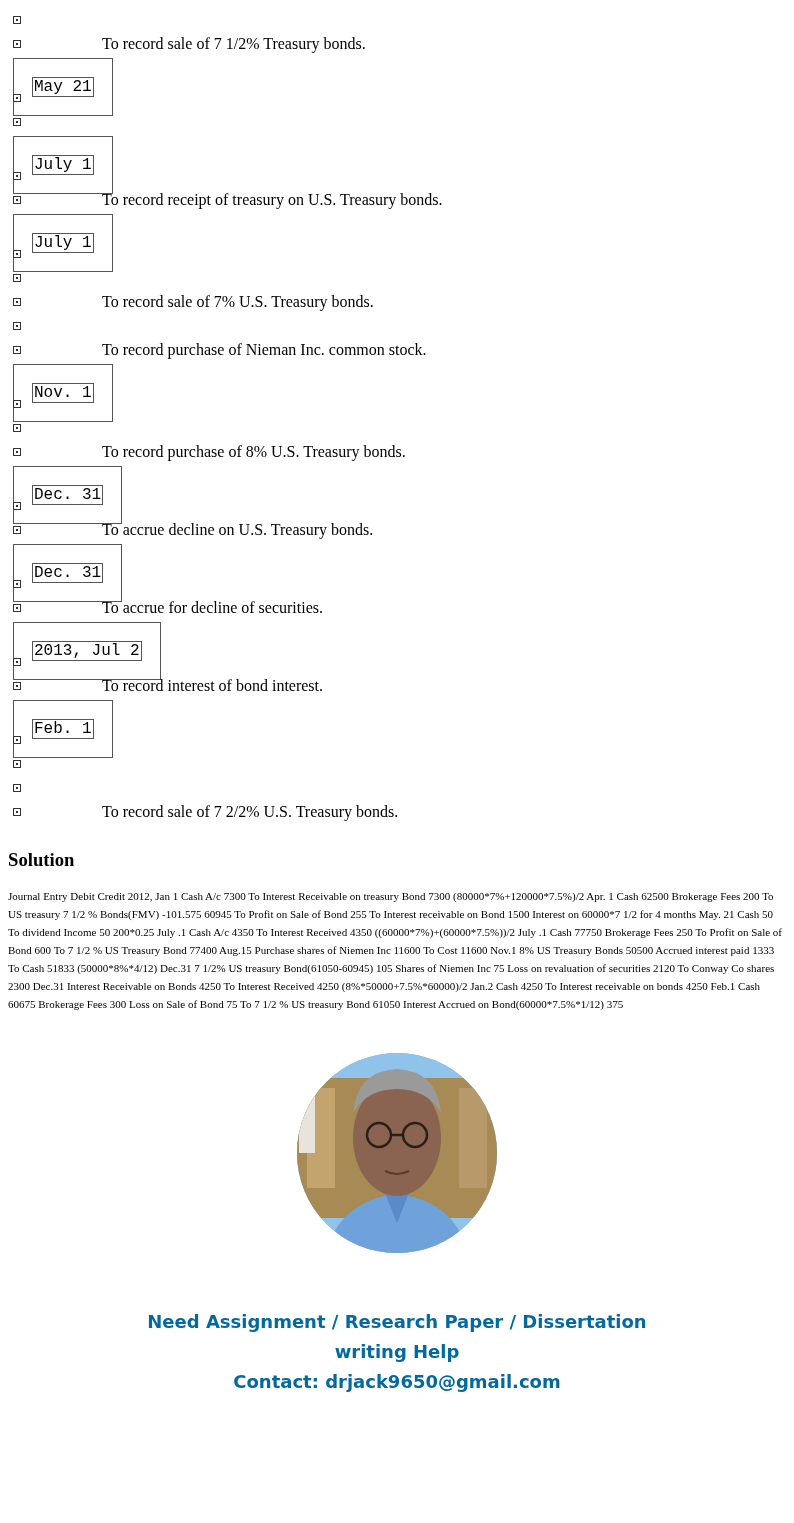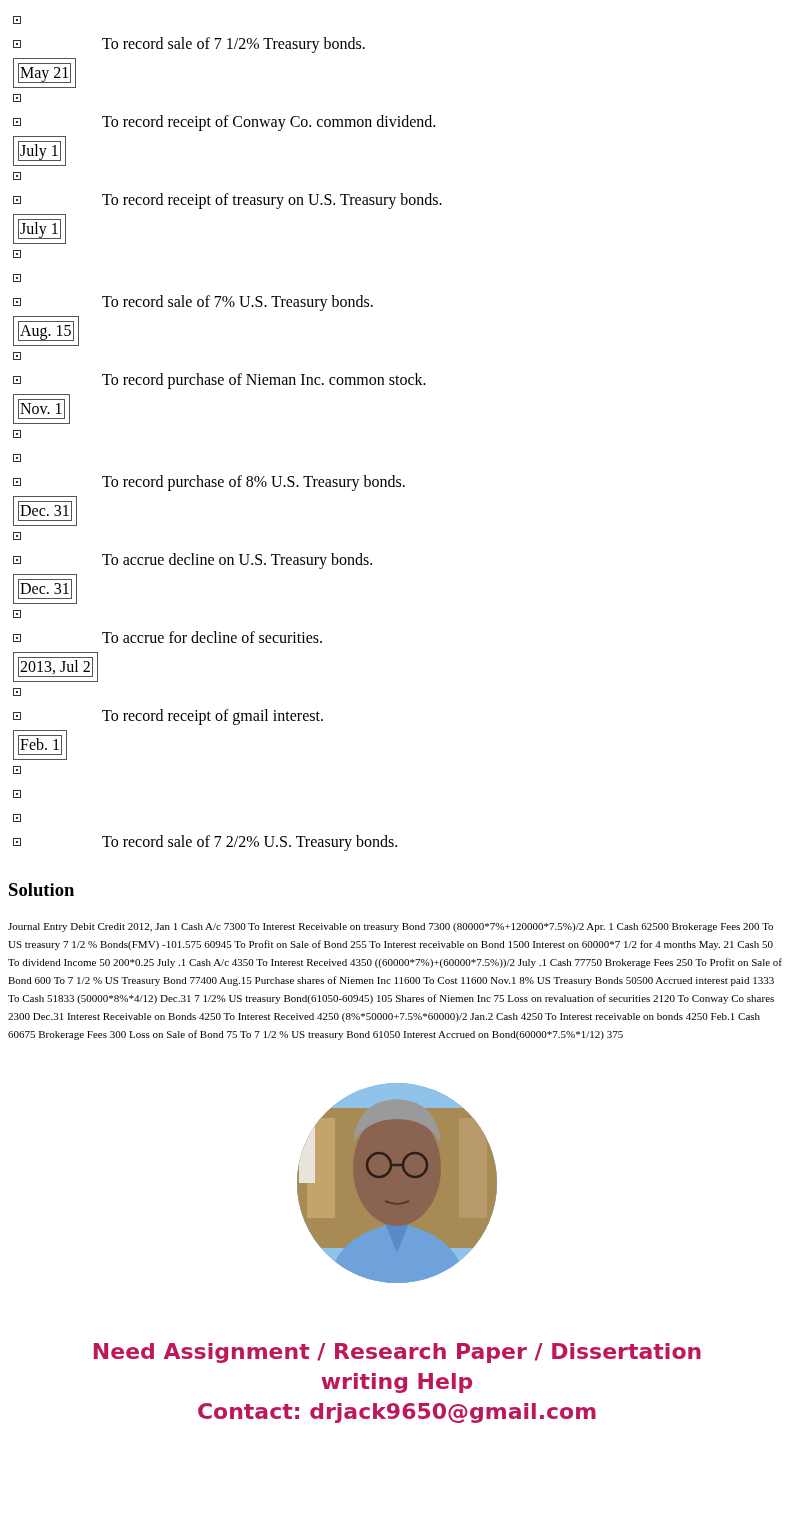--- a/index.html
+++ b/index.html
@@ -47,22 +47,23 @@
     }
     .date-row {
       height: 30px;
       padding-top: 2px;
       box-sizing: border-box;
     }
     .date-box {
       display: inline-block;
       margin-left: 5px;
       border: 1px solid #555;
-      padding: 4px;
+      padding: 18px;
       line-height: 18px;
+      font-family: Liberation Mono, monospace;
     }
     .date-box span {
       display: inline-block;
       border: 1px solid #555;
       padding: 0 1px;
     }
     h3.sol-title {
       font-size: 18.7px;
       font-weight: bold;
       margin: 25px 0 0 0;
@@ -83,24 +84,24 @@
       height: 200px;
       border-radius: 50%;
       overflow: hidden;
       position: relative;
       background: #6fa8dc;
     }
     .promo {
       text-align: center;
       font-family: "DejaVu Sans", sans-serif;
       font-weight: bold;
-      font-size: 22px;
+      font-size: 18px;
       line-height: 30px;
       margin-top: 50px;
-      color: #be185d;
+      color: #0369a1;
     }
   </style>
 </head>
 <body>
 
 <div class="wrap">
 
   <div class="row" style="margin-top:8px;">
     <span class="bullet"></span>
   </div>
@@ -109,21 +110,20 @@
     <span class="desc">To record sale of 7 1/2% Treasury bonds.</span>
   </div>
   <div class="date-row">
     <span class="date-box"><span>May 21</span></span>
   </div>
   <div class="row">
     <span class="bullet"></span>
   </div>
   <div class="row">
     <span class="bullet"></span>
-    <span class="desc">To record receipt of Conway Co. common dividend.</span>
   </div>
   <div class="date-row">
     <span class="date-box"><span>July 1</span></span>
   </div>
   <div class="row">
     <span class="bullet"></span>
   </div>
   <div class="row">
     <span class="bullet"></span>
     <span class="desc">To record receipt of treasury on U.S. Treasury bonds.</span>
@@ -134,23 +134,20 @@
   <div class="row">
     <span class="bullet"></span>
   </div>
   <div class="row">
     <span class="bullet"></span>
   </div>
   <div class="row">
     <span class="bullet"></span>
     <span class="desc">To record sale of 7% U.S. Treasury bonds.</span>
   </div>
-  <div class="date-row">
-    <span class="date-box"><span>Aug. 15</span></span>
-  </div>
   <div class="row">
     <span class="bullet"></span>
   </div>
   <div class="row">
     <span class="bullet"></span>
     <span class="desc">To record purchase of Nieman Inc. common stock.</span>
   </div>
   <div class="date-row">
     <span class="date-box"><span>Nov. 1</span></span>
   </div>
@@ -185,21 +182,21 @@
     <span class="desc">To accrue for decline of securities.</span>
   </div>
   <div class="date-row">
     <span class="date-box"><span>2013, Jul 2</span></span>
   </div>
   <div class="row">
     <span class="bullet"></span>
   </div>
   <div class="row">
     <span class="bullet"></span>
-    <span class="desc">To record receipt of gmail interest.</span>
+    <span class="desc">To record interest of bond interest.</span>
   </div>
   <div class="date-row">
     <span class="date-box"><span>Feb. 1</span></span>
   </div>
   <div class="row">
     <span class="bullet"></span>
   </div>
   <div class="row">
     <span class="bullet"></span>
   </div>

